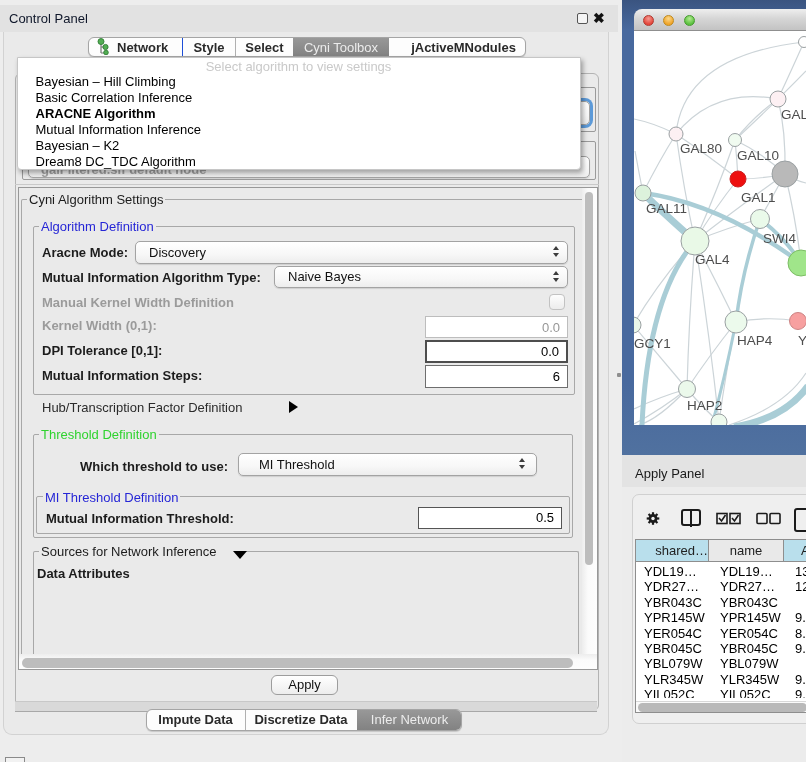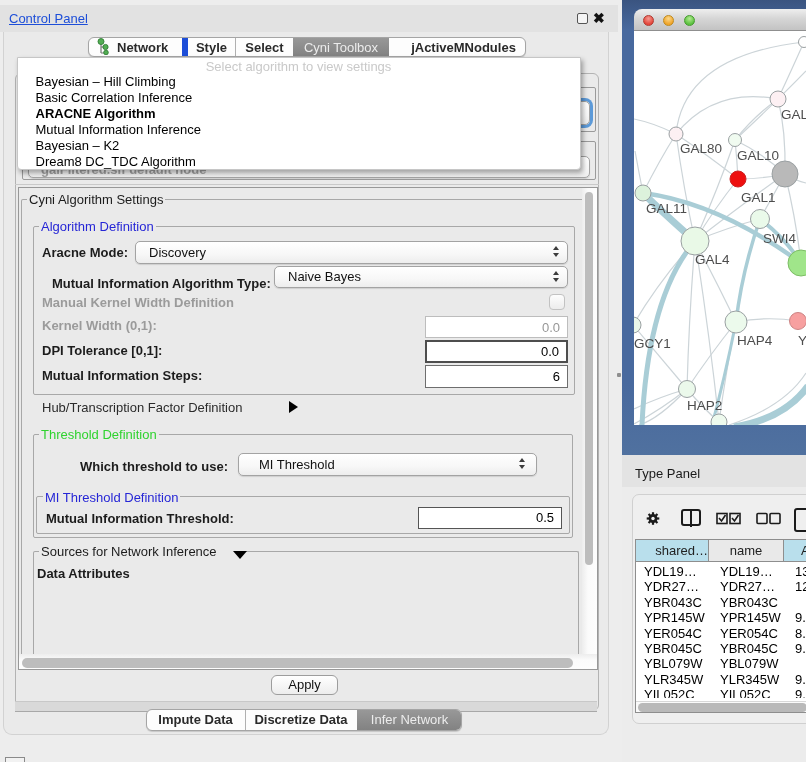--- a/index.html
+++ b/index.html
@@ -22,21 +22,21 @@
   text-align:right;padding:0 7px 0 0;box-sizing:border-box;}
 .seg{position:absolute;top:0;height:100%;box-sizing:border-box;text-align:center;
   font:bold 13px "Liberation Sans",sans-serif;color:#2a2a2a;}
 .seg span{display:inline-block;margin-top:2px;}
 </style>
 </head>
 <body>
 <div id="page">
 
 <div class="abs" style="left:0;top:5px;width:618px;height:27px;background:#e2e2e2;"></div>
-<div class="abs" style="left:9px;top:11px;font:13px 'Liberation Sans',sans-serif;color:#1d4ed8;text-decoration:underline;">Control Panel</div>
+<div class="abs" style="left:9px;top:11px;font:13px 'Liberation Sans',sans-serif;color:#0f172a;">Control Panel</div>
 <div class="abs" style="left:577px;top:13px;width:9px;height:9px;border:1.5px solid #555;border-radius:2px;background:#f4f4f4;"></div>
 <div class="abs" style="left:593px;top:10px;font:bold 14px 'Liberation Sans',sans-serif;color:#111;">✖</div>
 
 <div class="abs" style="left:3px;top:32px;width:606px;height:703px;background:#eaeaea;border:1px solid #d2d2d2;border-top:none;border-radius:0 0 9px 9px;box-sizing:border-box;"></div>
 
 <div class="abs" style="left:15px;top:73px;width:584px;height:638px;border:1px solid #b3b3b3;border-radius:6px;background:#eaeaea;box-sizing:border-box;"></div>
 
 <div class="gbox" style="left:22px;top:87px;width:572px;height:43px;border-color:#9a9a9a;"></div>
 <div class="combo" style="left:28px;top:101px;width:560px;height:22px;box-shadow:0 0 0 3px #5d9ad8;"></div>
 <div class="gbox" style="left:22px;top:141px;width:572px;height:37px;border-color:#9a9a9a;"></div>
@@ -53,21 +53,21 @@
 
 <div class="gbox" style="left:33px;top:226px;width:540px;height:167px;"></div>
 <div class="gtitle" style="left:39px;top:219px;color:#2626d6;">Algorithm Definition</div>
 
 <div class="lbl" style="left:42px;top:245px;">Aracne Mode:</div>
 <div class="combo" style="left:135px;top:241px;width:431px;height:21px;">
       <div class="ct">Discovery</div>
       <div class="spin" style="left:417px;top:4px;"></div>
     </div>
 
-<div class="lbl" style="left:42px;top:276px;margin-left:10px;">Mutual Information Algorithm Type:</div>
+<div class="lbl" style="left:42px;top:270px;">Mutual Information Algorithm Type:</div>
 <div class="combo" style="left:274px;top:266px;width:292px;height:20px;">
       <div class="ct" style="top:2px;">Naive Bayes</div>
       <div class="spin" style="left:278px;top:4px;"></div>
     </div>
 
 <div class="lbl" style="left:42px;top:295px;color:#9b9b9b;">Manual Kernel Width Definition</div>
 <div class="abs" style="left:549px;top:294px;width:14px;height:14px;border:1px solid #c2c2c2;border-radius:4px;background:linear-gradient(#fdfdfd,#ececec);"></div>
 
 <div class="lbl" style="left:42px;top:318px;color:#9b9b9b;">Kernel Width (0,1):</div>
 <div class="field" style="left:425px;top:316px;width:143px;height:22px;border:1px solid #bdbdbd;color:#979797;line-height:22px;">0.0</div>
@@ -111,21 +111,21 @@
 <div class="abs" style="left:15px;top:700.5px;width:582px;height:11px;background:#d9d9d9;border-top:1px solid #c8c8c8;border-bottom:1px solid #a8a8a8;box-sizing:border-box;"></div>
 
 <div class="abs" style="left:145.5px;top:709px;width:316px;height:22px;background:#fdfdfd;border:1px solid #a5a5a5;border-radius:6px;box-shadow:0 1px 1px rgba(0,0,0,0.15);box-sizing:border-box;overflow:hidden;">
   <div class="seg" style="left:0;width:98px;"><span>Impute Data</span></div>
   <div class="seg" style="left:98px;width:112px;border-left:1px solid #b0b0b0;"><span>Discretize Data</span></div>
   <div class="seg" style="left:210px;width:106px;background:linear-gradient(#989898,#828282);color:#ececec;font-weight:normal;"><span>Infer Network</span></div>
 </div>
 
 <div class="abs" style="left:88px;top:37px;width:438px;height:20px;background:#fdfdfd;border:1px solid #a5a5a5;border-radius:6px;box-shadow:0 1px 1px rgba(0,0,0,0.15);box-sizing:border-box;overflow:hidden;">
   <div class="seg" style="left:0;width:93px;text-align:left;"><span style="margin-left:28px;">Network</span></div>
-  <div class="seg" style="left:93px;width:53px;border-left:6px solid #1d4ed8;text-decoration:underline;"><span>Style</span></div>
+  <div class="seg" style="left:93px;width:53px;border-left:1px solid #1d4ed8;text-decoration:underline;"><span>Style</span></div>
   <div class="seg" style="left:146px;width:58px;border-left:1px solid #b0b0b0;"><span>Select</span></div>
   <div class="seg" style="left:204px;width:96px;background:linear-gradient(#989898,#828282);color:#ececec;font-weight:normal;"><span>Cyni Toolbox</span></div>
   <div class="seg" style="left:311px;width:127px;"><span>jActiveMNodules</span></div>
 </div>
 <svg class="abs" style="left:96px;top:37px;" width="15" height="18" viewBox="0 0 15 18">
   <path d="M5,5 L5,16 M5,10 L9,10 M5,16 L9,16" fill="none" stroke="#777" stroke-width="1.2"></path>
   <circle cx="5" cy="4.5" r="3" fill="#53ad53" stroke="#2e7d32" stroke-width="0.9"></circle>
   <circle cx="9.5" cy="10" r="2.6" fill="#53ad53" stroke="#2e7d32" stroke-width="0.9"></circle>
   <circle cx="10" cy="15.5" r="2.3" fill="#53ad53" stroke="#2e7d32" stroke-width="0.9"></circle>
 </svg>
@@ -218,21 +218,21 @@
 <text x="61" y="233">GAL4</text>
 <text x="129" y="212">SWI4</text>
 <text x="0" y="317">GCY1</text>
 <text x="103" y="314">HAP4</text>
 <text x="164" y="314">Y</text>
 <text x="53" y="379">HAP2</text>
 </g>
 </svg>
 
 <div class="abs" style="left:622px;top:455px;width:184px;height:32px;background:#e3e3e3;"></div>
-<div class="abs" style="left:635px;top:466px;font:13px 'Liberation Sans',sans-serif;color:#1a1a1a;">Type Panel</div>
+<div class="abs" style="left:635px;top:466px;font:13px 'Liberation Sans',sans-serif;color:#1a1a1a;">Apply Panel</div>
 <div class="abs" style="left:622px;top:487px;width:184px;height:275px;background:#ececec;"></div>
 <div class="abs" style="left:632px;top:494px;width:190px;height:230px;background:#efefef;border:1px solid #d0d0d0;border-radius:7px;box-sizing:border-box;"></div>
 
 <svg class="abs" style="left:645px;top:510px;" width="16" height="17" viewBox="0 0 18 20">
 <g fill="#1b1b1b">
         <circle cx="9" cy="10" r="5.2"></circle>
 <g stroke="#1b1b1b" stroke-width="2.6">
 <line x1="9" y1="2.6" x2="9" y2="17.4"></line>
           <line x1="1.6" y1="10" x2="16.4" y2="10"></line>
 <line x1="3.8" y1="4.8" x2="14.2" y2="15.2"></line>

